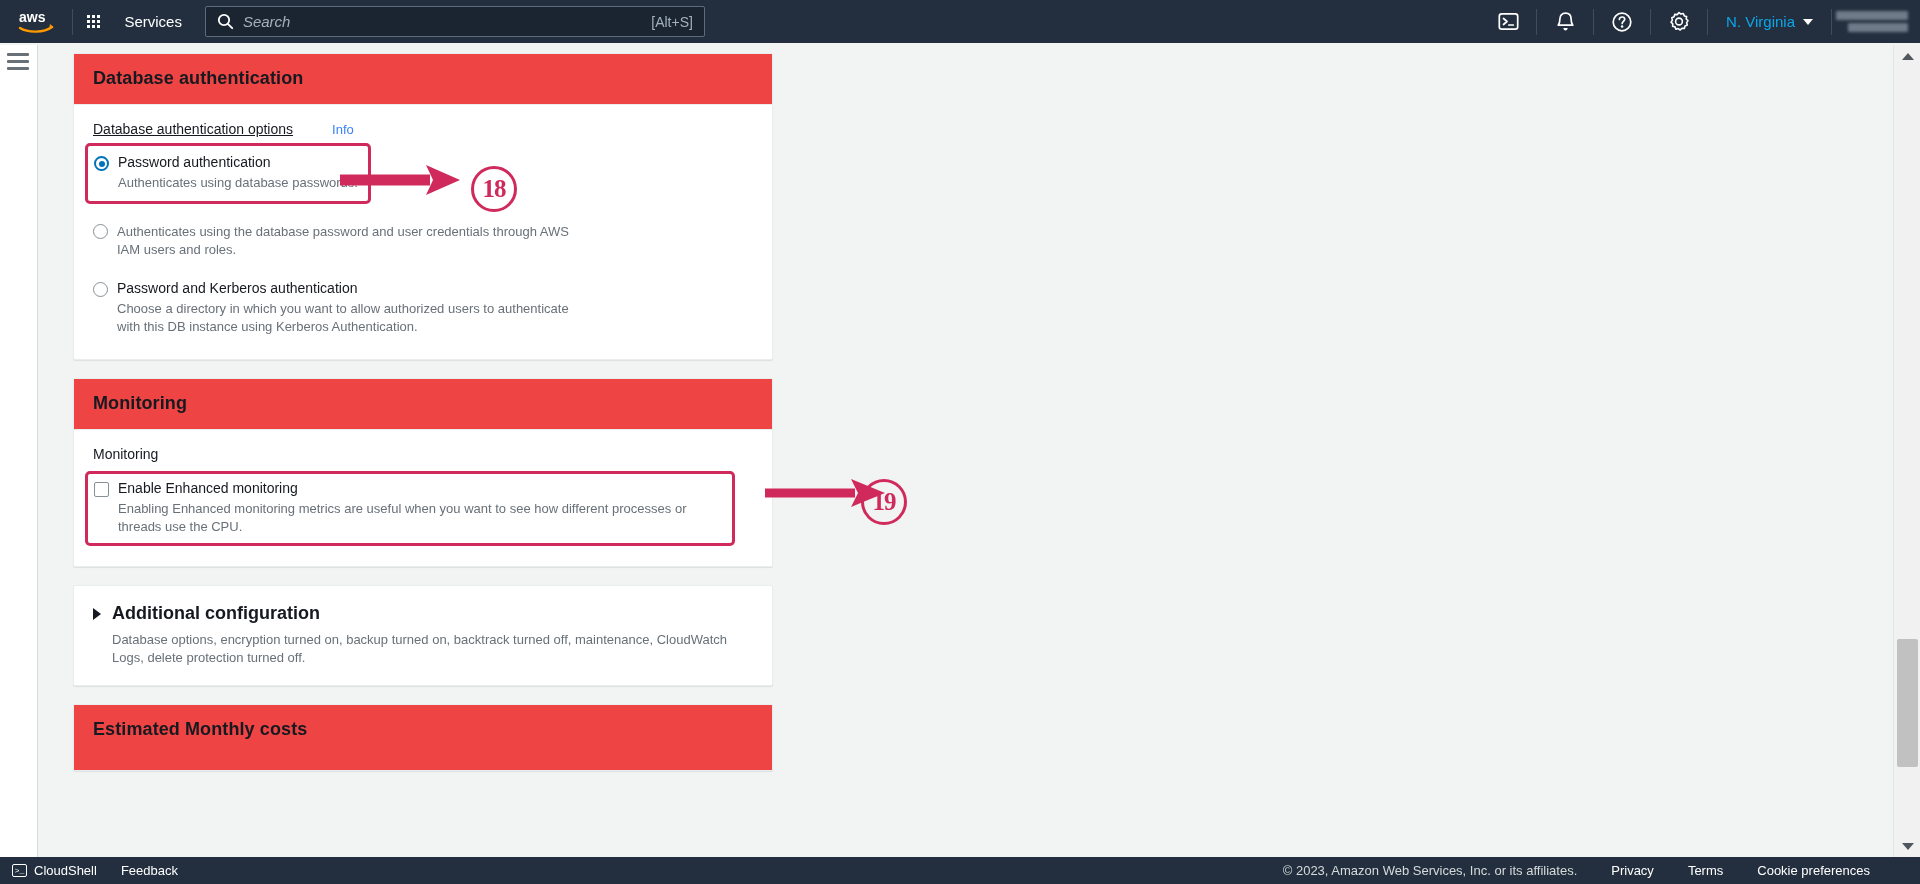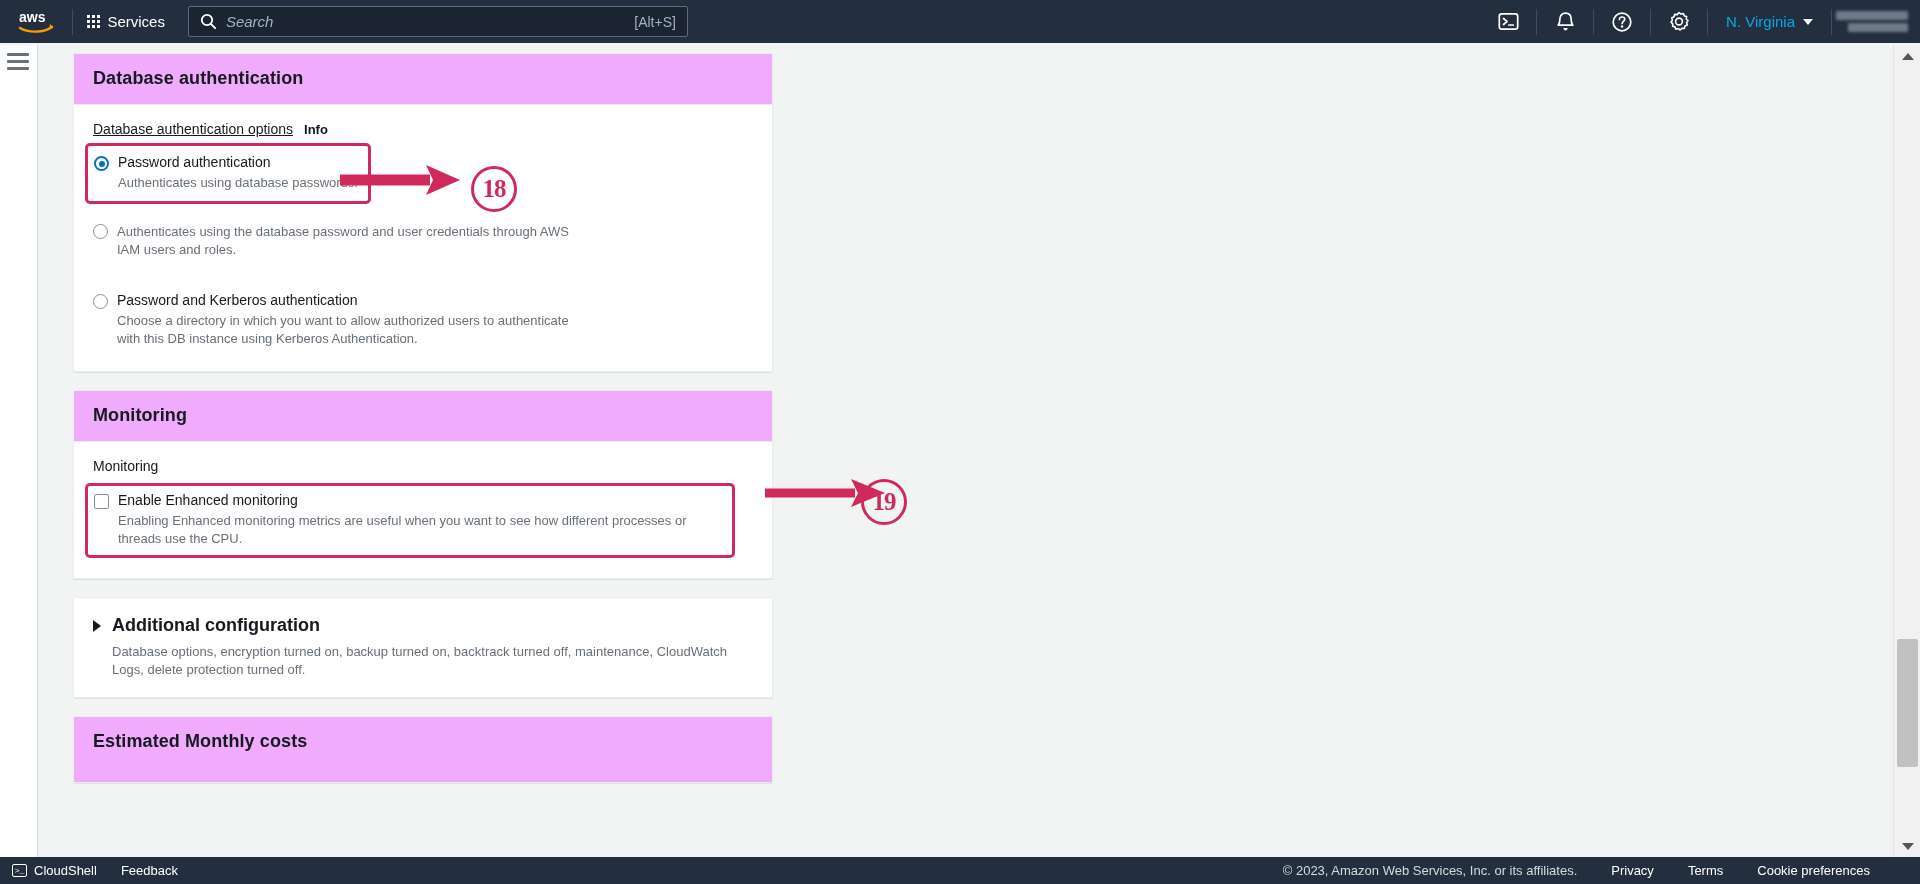--- a/index.html
+++ b/index.html
@@ -36,21 +36,21 @@
 
   .nav-divider {
     width: 1px;
     height: 26px;
     background: #414d5c;
   }
 
   .services-btn {
     display: flex;
     align-items: center;
-    gap: 7px;
+    gap: 24px;
     height: 45px;
     padding: 0 14px;
     cursor: pointer;
     color: #ffffff;
     font-size: 15px;
   }
   .grid-icon {
     display: grid;
     grid-template-columns: repeat(3, 3px);
     grid-template-rows: repeat(3, 3px);
@@ -183,21 +183,21 @@
   .card {
     background: #ffffff;
     border: 1px solid #eaeded;
     border-radius: 2px;
     box-shadow: 0 1px 1px rgba(0,28,36,0.09);
     margin-bottom: 18px;
   }
   .card-header {
     padding: 14px 19px 15px 19px;
     border-bottom: 1px solid #eaeded;
-    background: #f0abfc;
+    background: #ef4444;
   }
   .card-title {
     font-size: 18px;
     font-weight: bold;
     color: #16191f;
     letter-spacing: 0.1px;
   }
   .card-body { padding: 16px 19px 20px 19px; }
 
   
@@ -207,23 +207,24 @@
     gap: 11px;
     margin-bottom: 8px;
   }
   .field-label {
     font-size: 14px;
     color: #16191f;
     text-decoration: underline;
   }
   .info-link {
     font-size: 13px;
-    color: #0f172a;
-    font-weight: bold;
-    cursor: pointer;
+    color: #3b82f6;
+    font-weight: normal;
+    cursor: pointer;
+    margin-left: 28px;
   }
 
   
   .radio-row {
     display: flex;
     gap: 9px;
     padding: 3px 0 3px 0;
     cursor: pointer;
   }
   .radio-row + .radio-row { margin-top: 12px; }
@@ -550,21 +551,21 @@
 
         
         <div class="radio-row" style="margin-top:14px">
           <span class="radio-outer"></span>
           <span class="radio-text">
             <span class="radio-desc" style="display:block">Authenticates using the database password and user credentials through AWS IAM users and roles.</span>
           </span>
         </div>
 
         
-        <div class="radio-row" style="margin-top:26px">
+        <div class="radio-row" style="margin-top:14px">
           <span class="radio-outer"></span>
           <span class="radio-text">
             <span class="radio-title" style="display:block">Password and Kerberos authentication</span>
             <span class="radio-desc" style="display:block">Choose a directory in which you want to allow authorized users to authenticate with this DB instance using Kerberos Authentication.</span>
           </span>
         </div>
 
       </div>
     </div>
 

